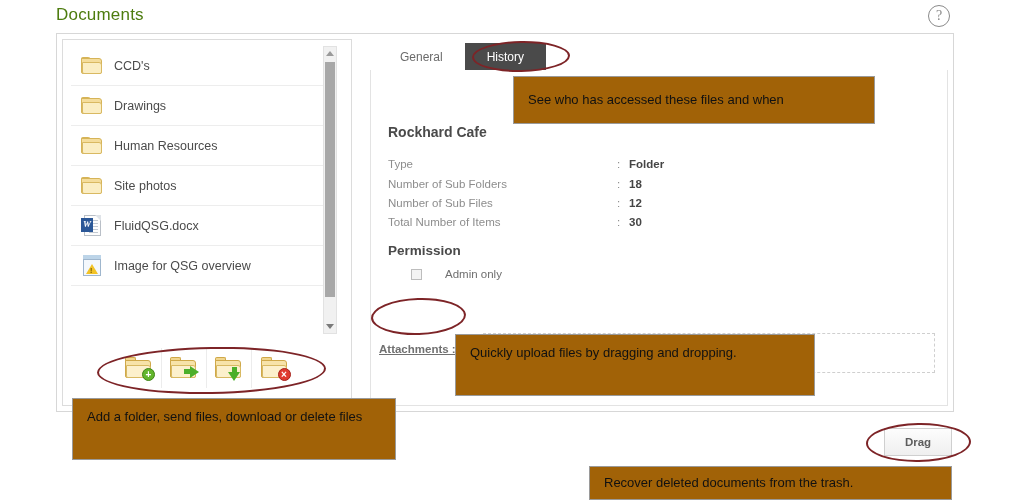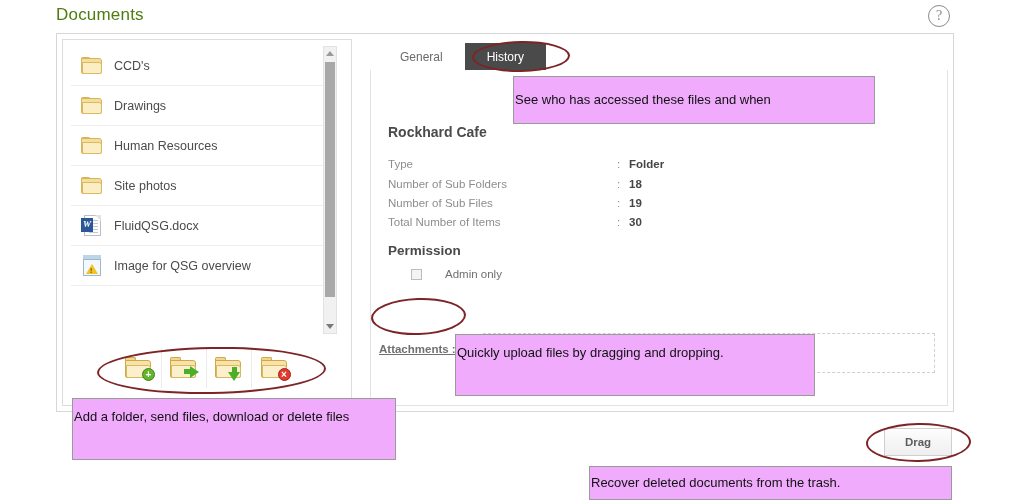--- a/index.html
+++ b/index.html
@@ -205,23 +205,23 @@
   .trash-btn {
     position:absolute; left:884px; top:428px; width:68px; height:28px;
     background: linear-gradient(#fdfdfd, #efefef);
     border:1px solid #cfcfcf;
     display:flex; align-items:center; justify-content:center;
     font-size:11.5px; font-weight:bold; color:#5d5d5d;
   }
 
   
   .callout {
-    position:absolute; background:#f0abfc; border:1px solid #9a9a9a;
+    position:absolute; background:#a16207; border:1px solid #9a9a9a;
     font-size:13px; color:#111; line-height:1.45;
-    padding: 9px 1px;
+    padding: 9px 14px;
   }
   #co-history { left:513px; top:76px; width:362px; height:48px; display:flex; align-items:center;}
   #co-upload  { left:455px; top:334px; width:360px; height:62px; }
   #co-toolbar { left:72px;  top:398px; width:324px; height:62px; }
   #co-trash   { left:589px; top:466px; width:363px; height:34px; display:flex; align-items:center;}
 
   
   .ellipse {
     position:absolute; border:2px solid #7d2427; border-radius:50%;
     background: transparent; pointer-events:none;
@@ -364,21 +364,21 @@
       <div class="kv" style="top:88px">Type</div>
       <div class="kv-sep" style="top:88px">:</div>
       <div class="kv-val" style="top:88px">Folder</div>
 
       <div class="kv" style="top:108px">Number of Sub Folders</div>
       <div class="kv-sep" style="top:108px">:</div>
       <div class="kv-val" style="top:108px">18</div>
 
       <div class="kv" style="top:127px">Number of Sub Files</div>
       <div class="kv-sep" style="top:127px">:</div>
-      <div class="kv-val" style="top:127px">19</div>
+      <div class="kv-val" style="top:127px">12</div>
 
       <div class="kv" style="top:146px">Total Number of Items</div>
       <div class="kv-sep" style="top:146px">:</div>
       <div class="kv-val" style="top:146px">30</div>
 
       <div class="perm-title">Permission</div>
       <div class="perm-row">
         <span class="cbx"></span>
         <span>Admin only</span>
       </div>

